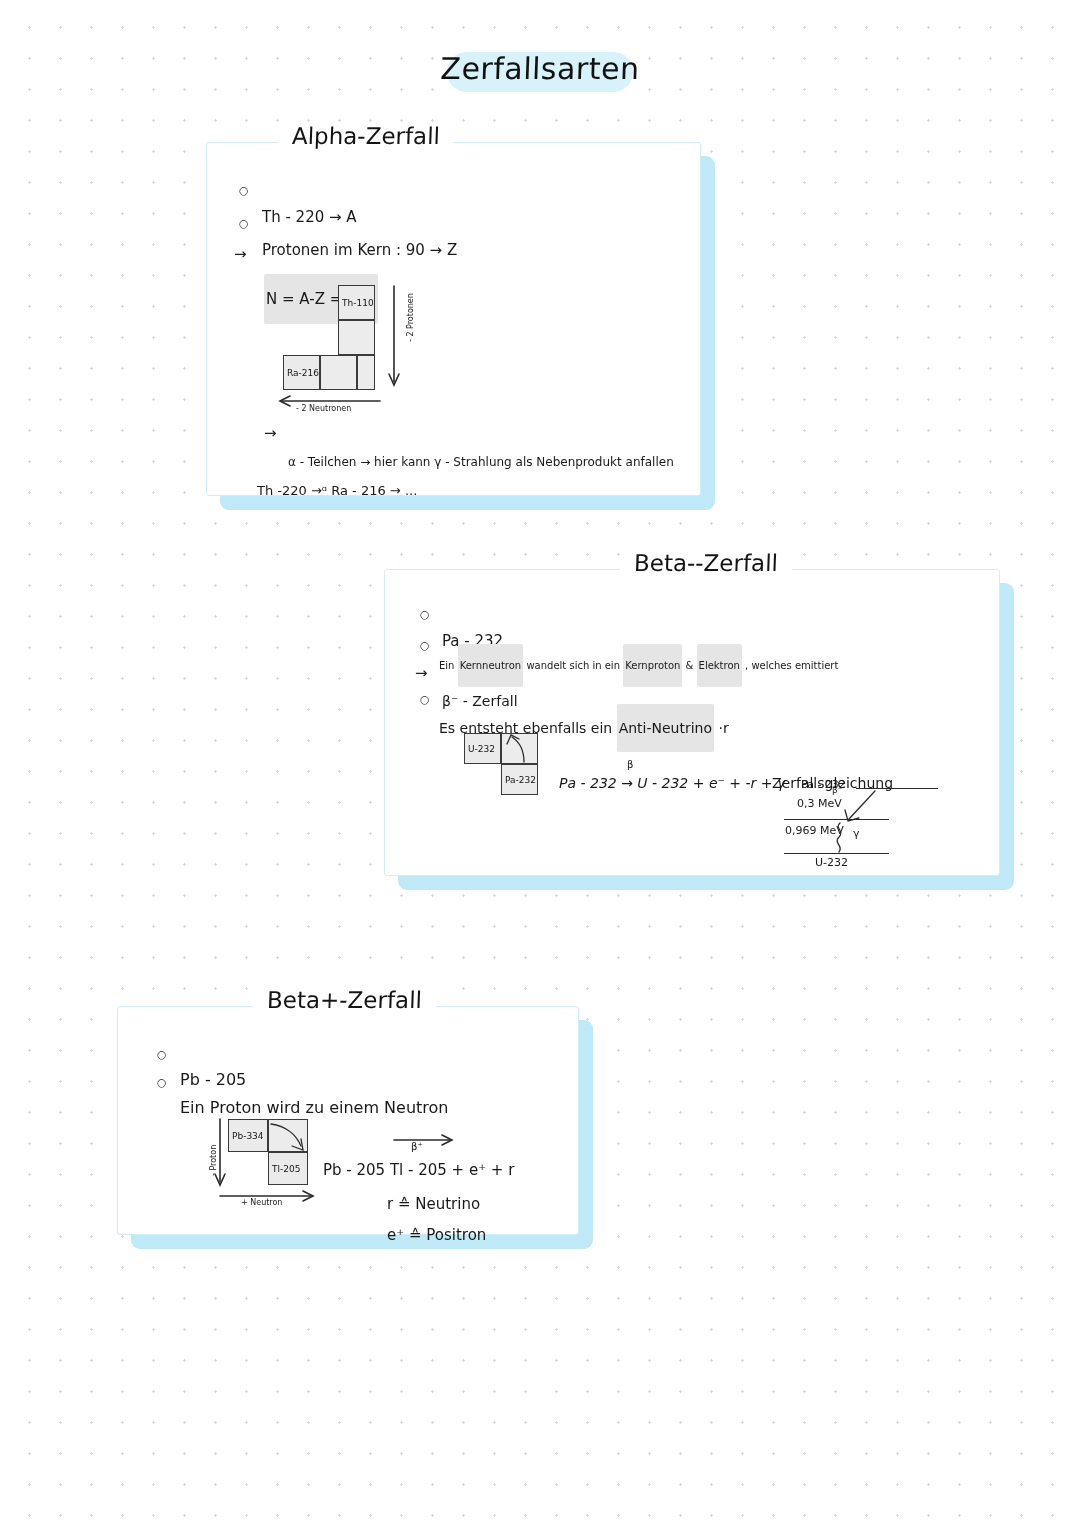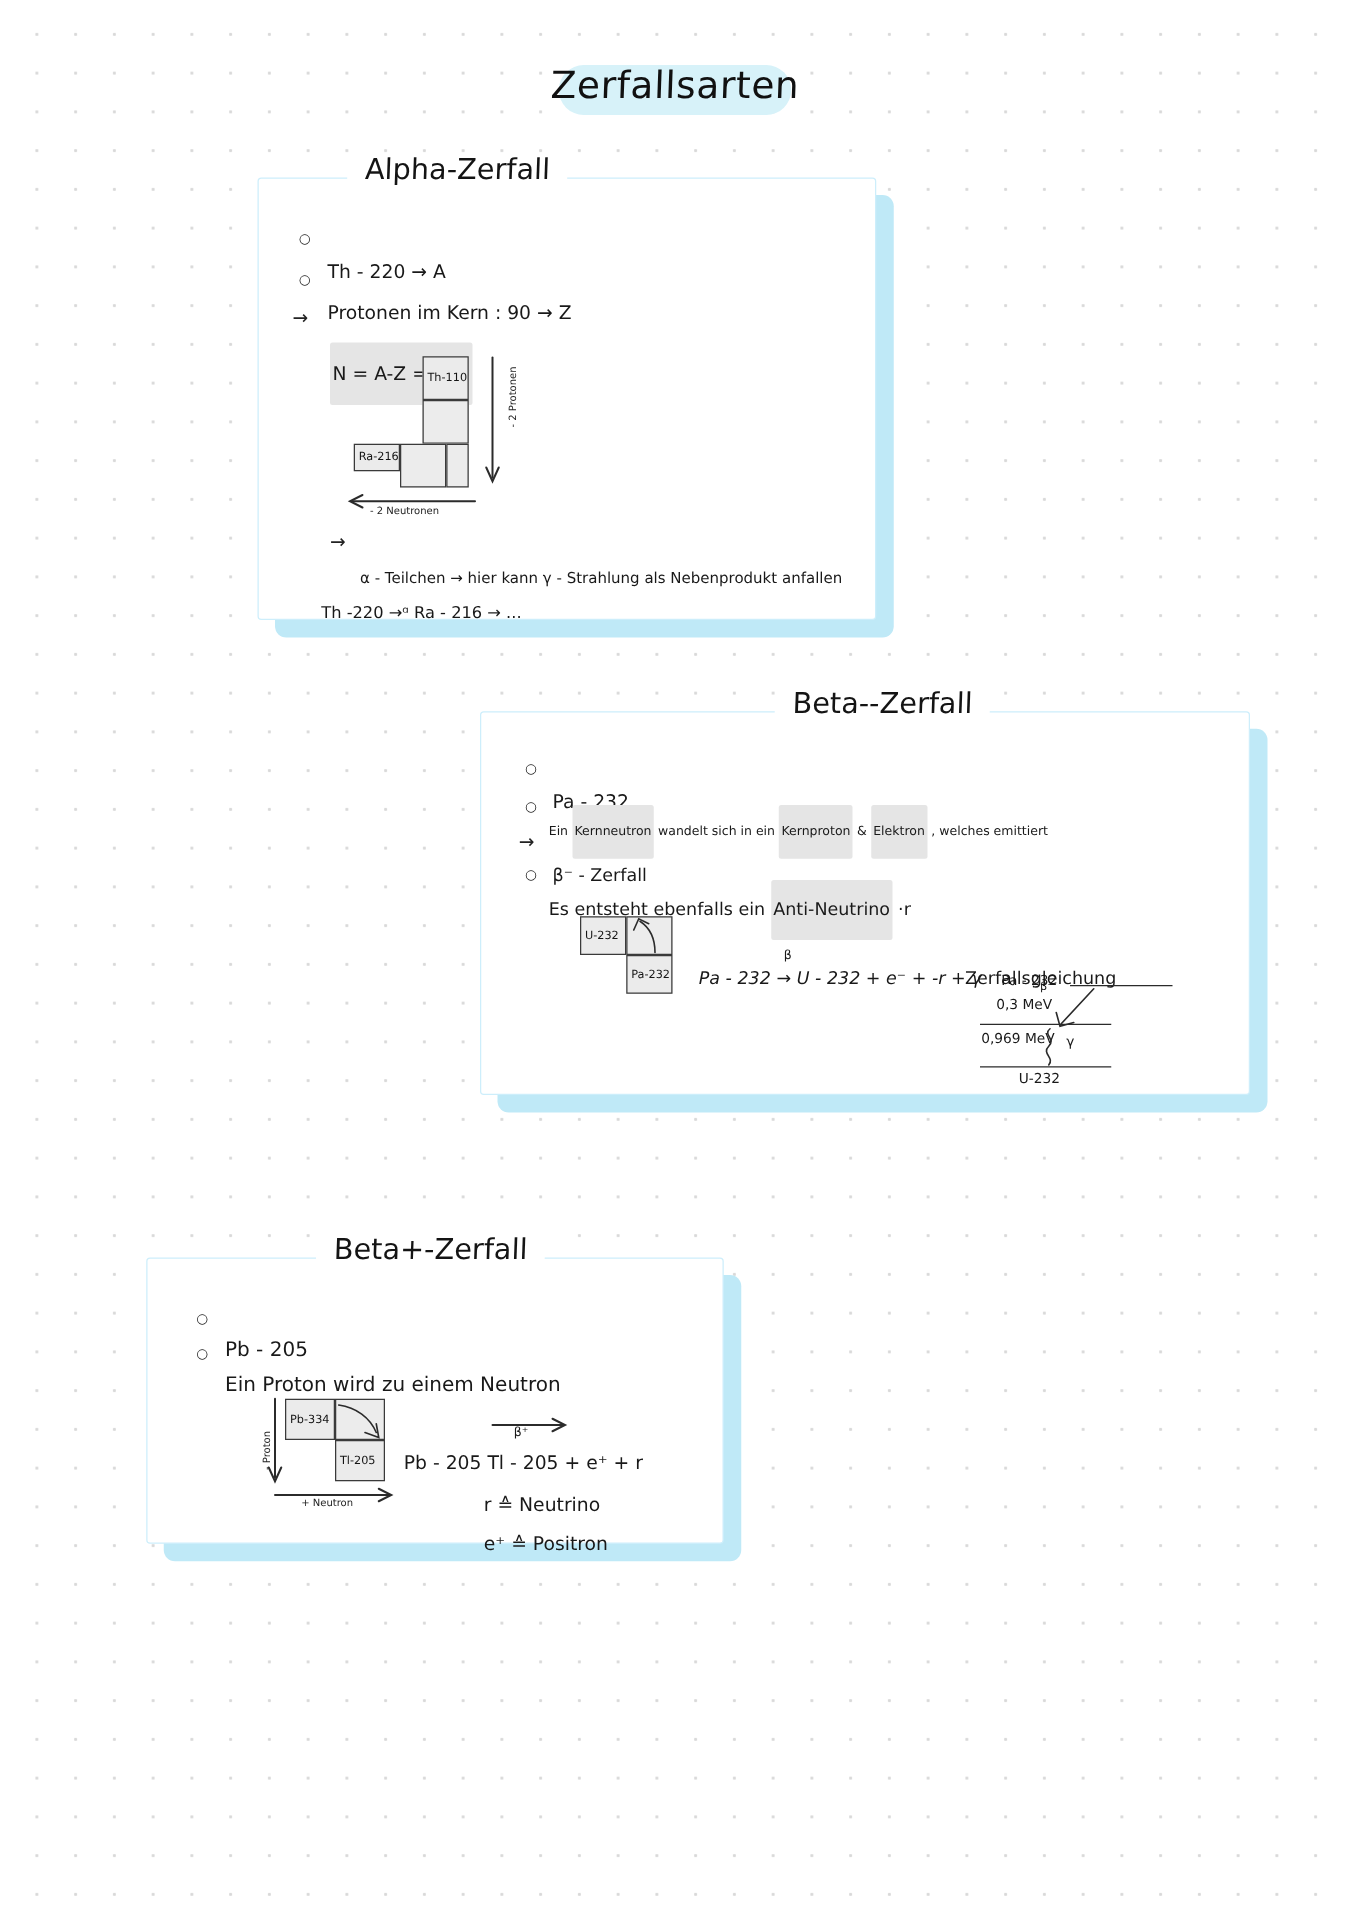--- a/index.html
+++ b/index.html
@@ -92,21 +92,21 @@
   <div class="bul" style="left:33px;top:75px;">○</div>
   <div class="ln hand" style="left:56px;top:70px;font-size:15px;">Protonen im Kern :  90 → Z</div>
 
   <div class="arr" style="left:28px;top:103px;">→</div>
   <div class="ln hand hl" style="left:58px;top:103px;font-size:15px;">N = A-Z  = 130</div>
 
   <div class="gbox" style="left:132px;top:143px;width:37px;height:35px;">
     <span>Th-110</span>
   </div>
   <div class="gbox empty" style="left:132px;top:178px;width:37px;height:35px;"></div>
-  <div class="gbox" style="left:77px;top:213px;width:37px;height:22px;">
+  <div class="gbox" style="left:77px;top:213px;width:37px;height:35px;">
     <span>Ra-216</span>
   </div>
   <div class="gbox empty" style="left:114px;top:213px;width:37px;height:35px;"></div>
   <div class="gbox empty" style="left:151px;top:213px;width:18px;height:35px;"></div>
 
   <svg style="left:180px;top:140px;" width="30" height="115">
     <line class="stroke" x1="8" y1="4" x2="8" y2="100"></line>
     <polyline class="stroke" points="3,92 8,103 13,92"></polyline>
   </svg>
   <div class="vlabel" style="left:200px;top:200px;">- 2 Protonen</div>

